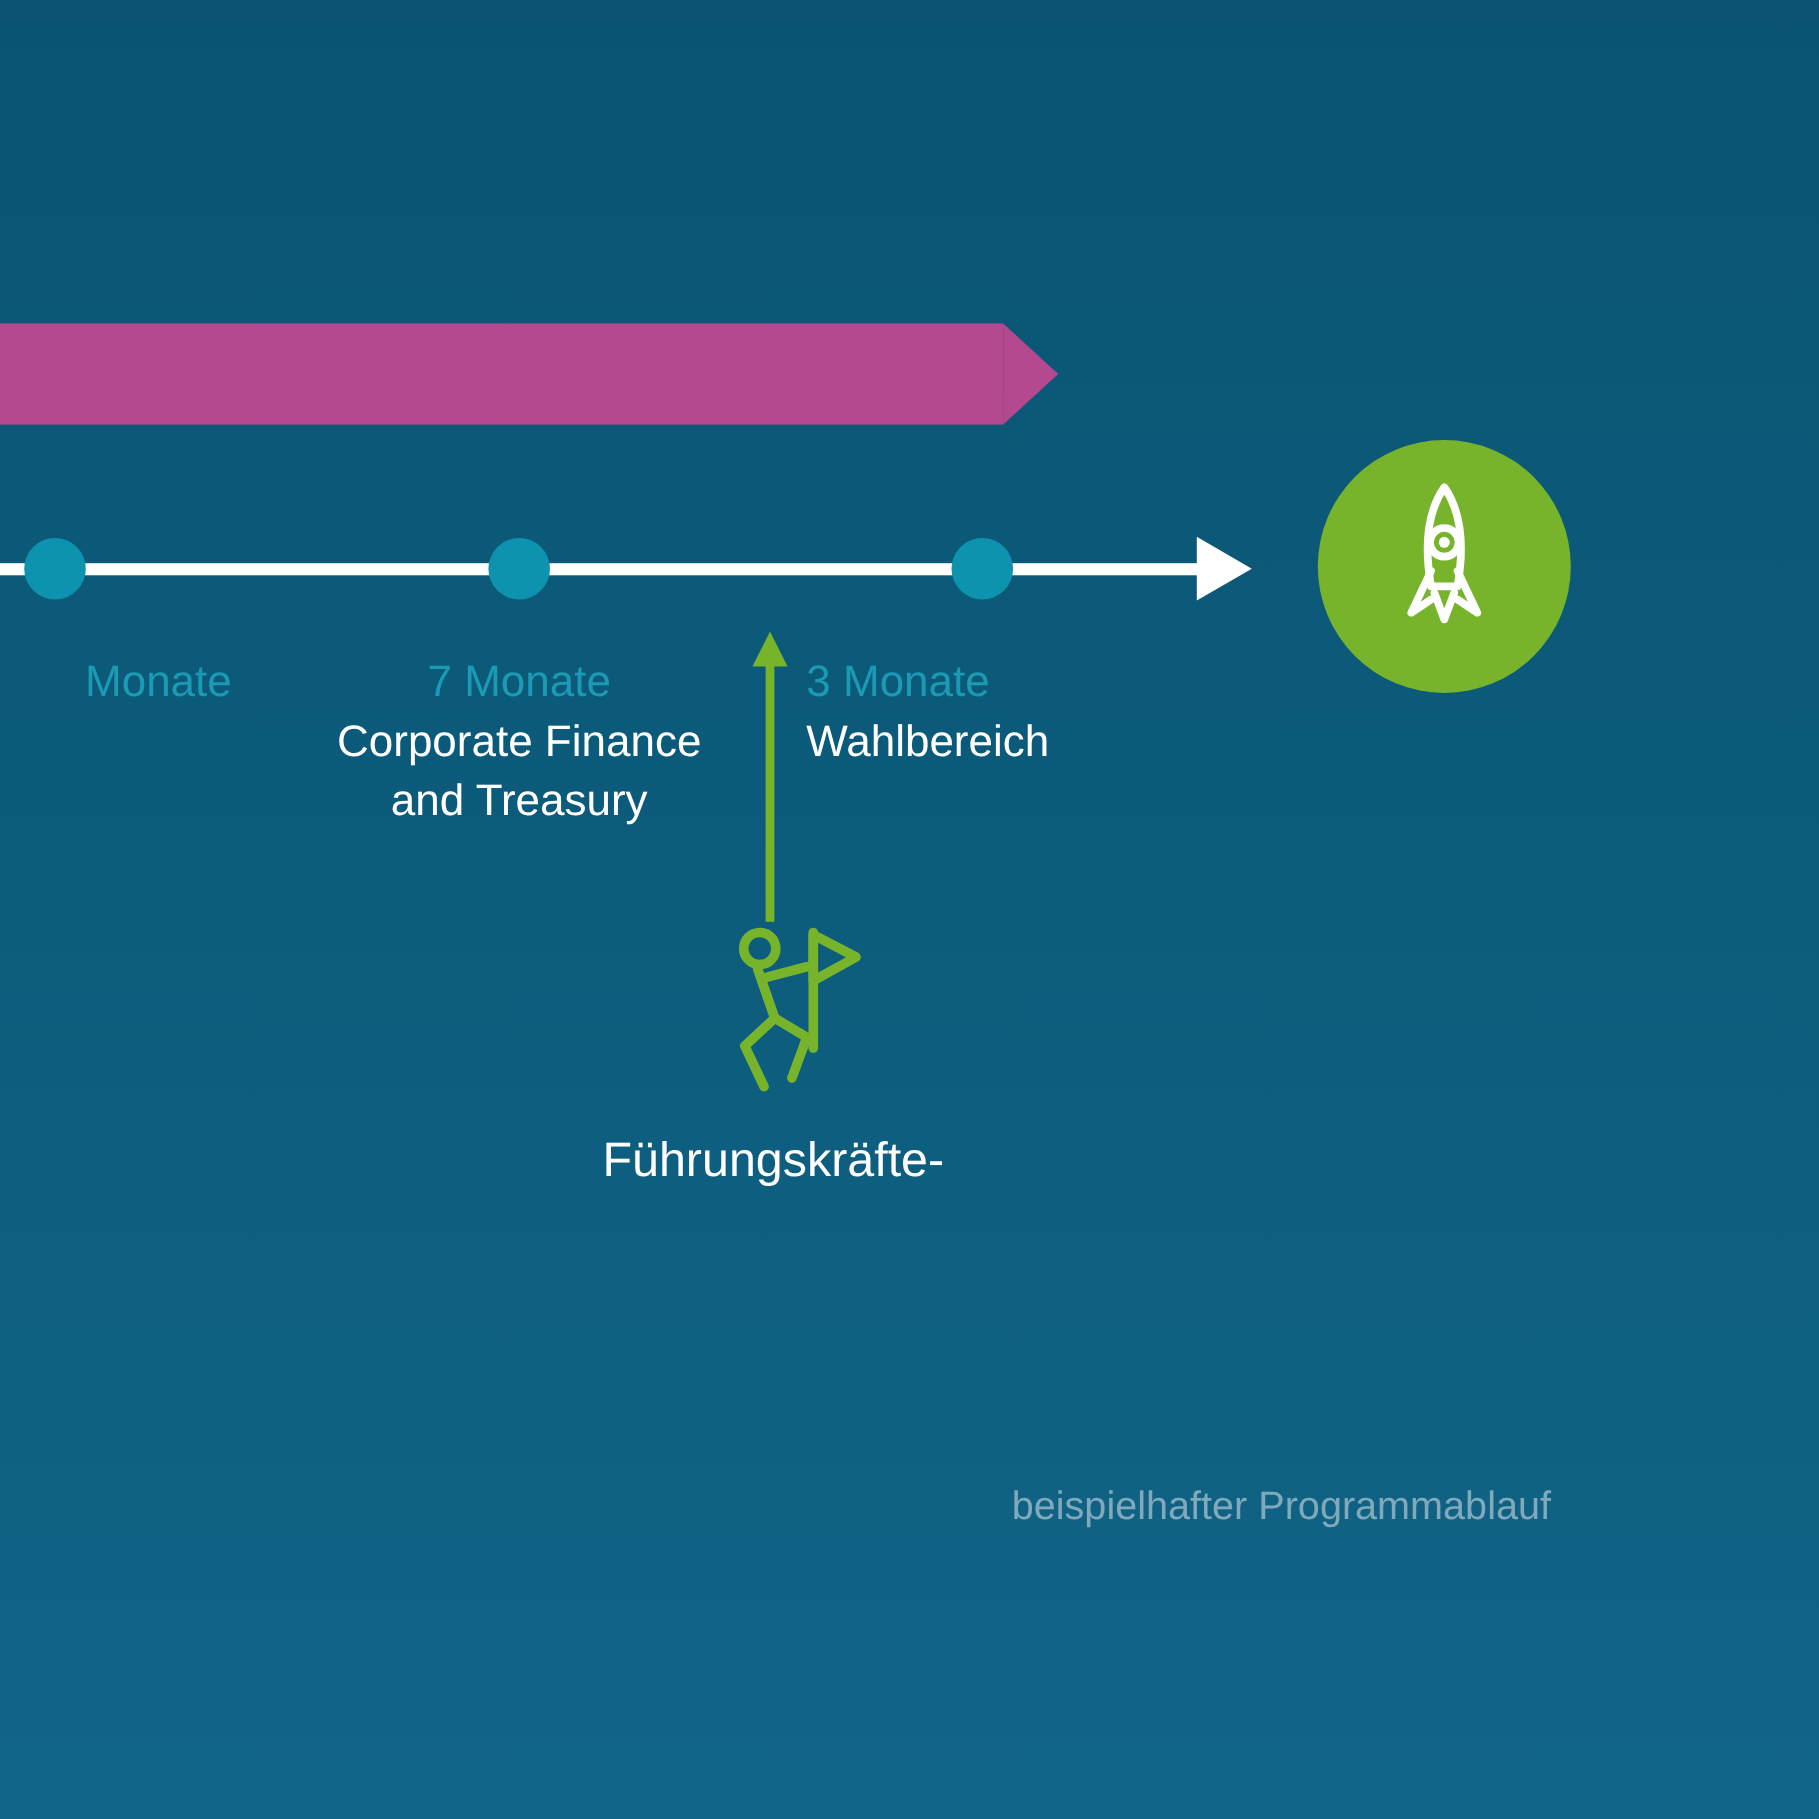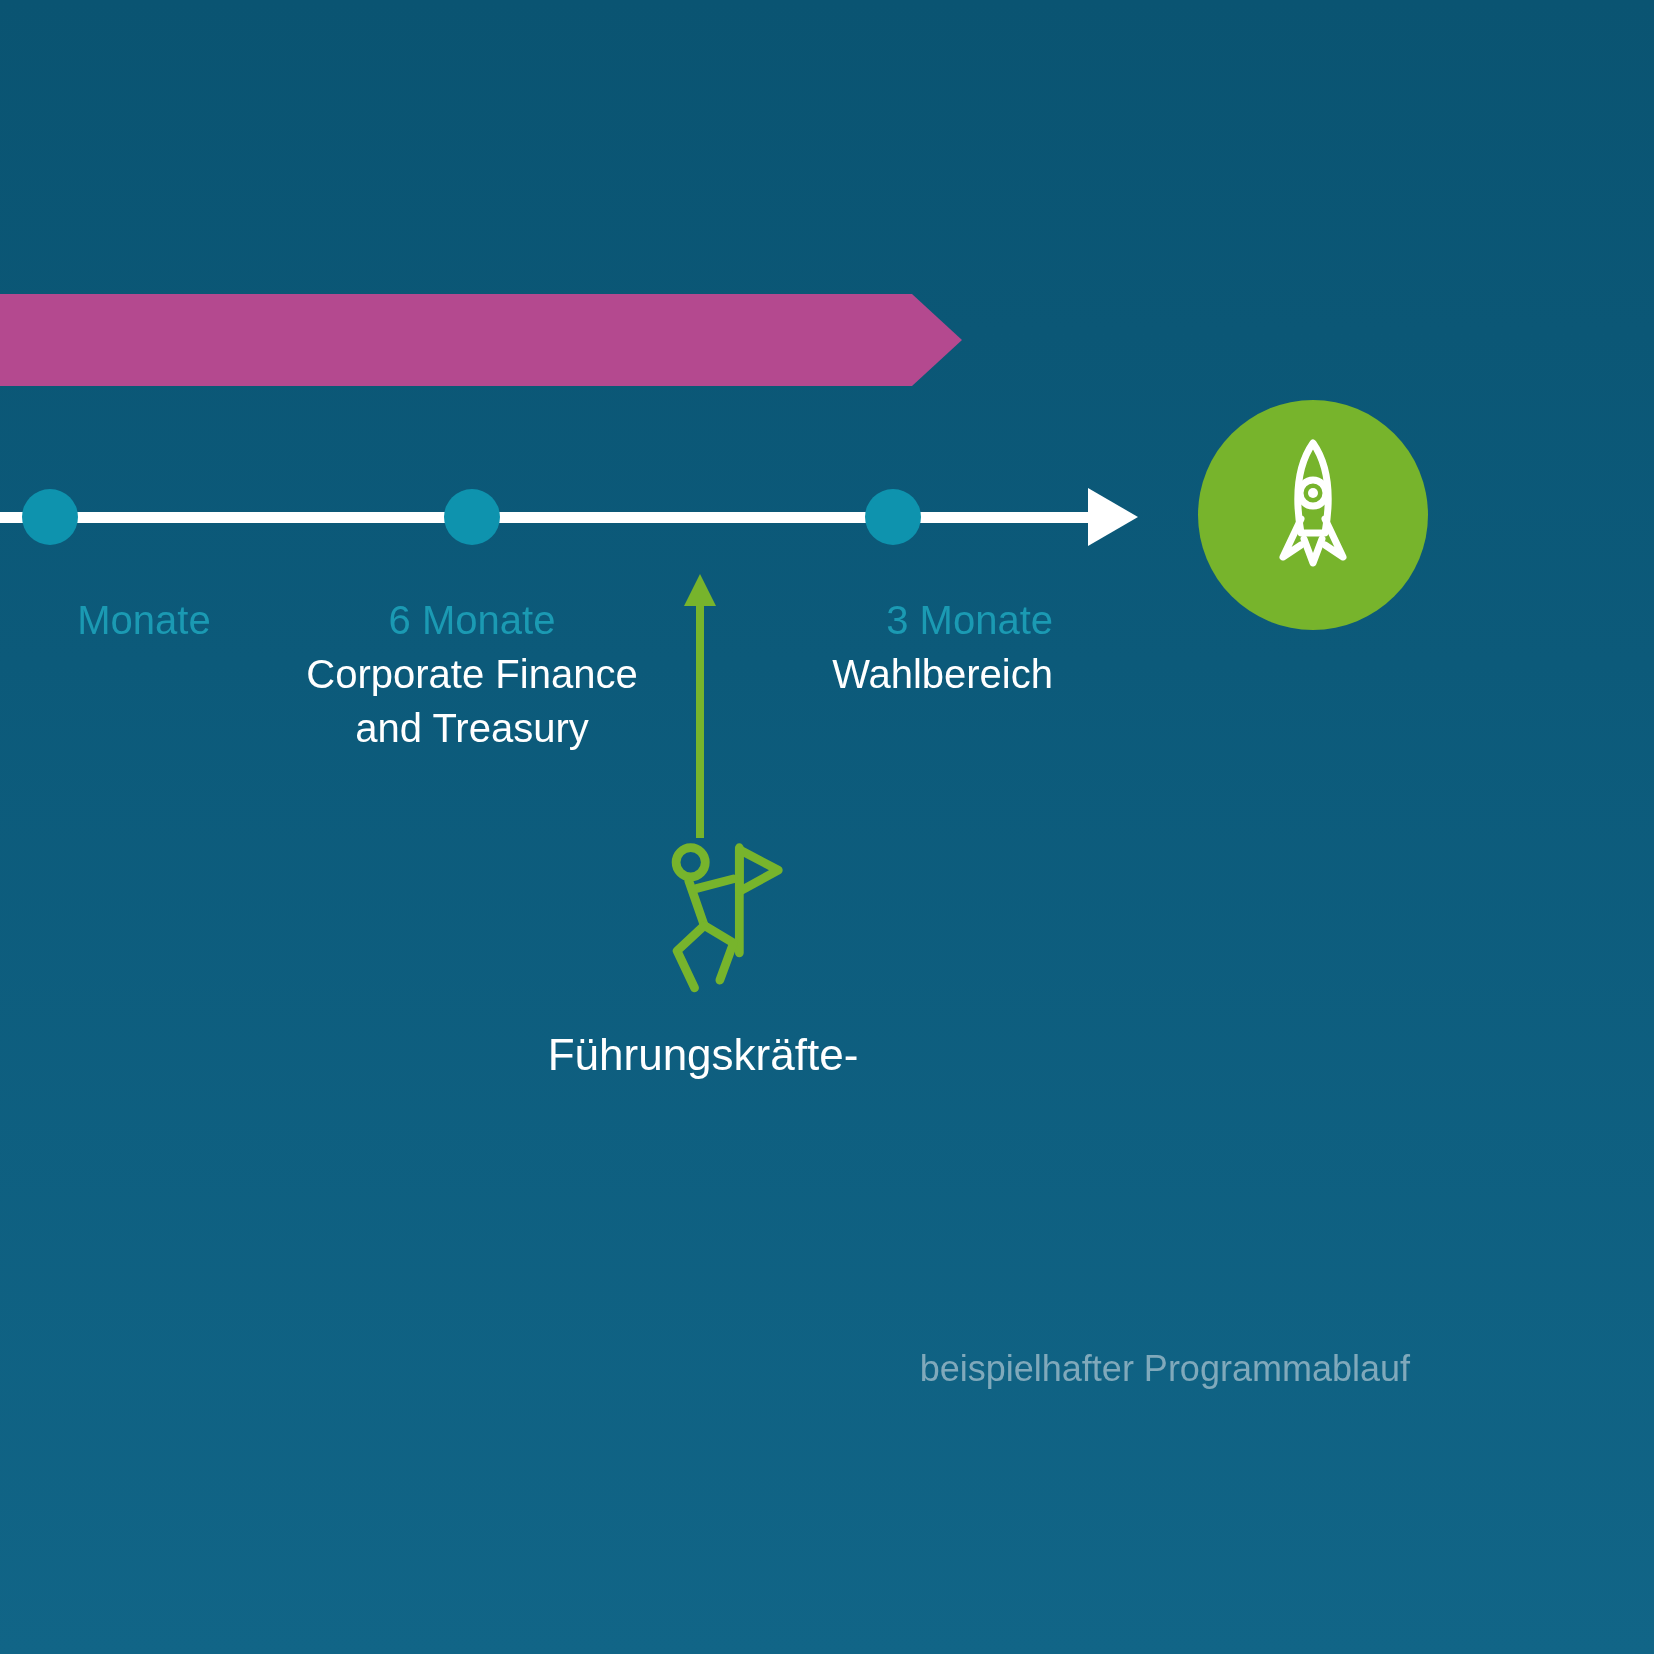--- a/index.html
+++ b/index.html
@@ -46,21 +46,21 @@
   }
   .dot1 { left: 22px; } .dot2 { left: 444px; } .dot3 { left: 865px; }
 
   
   .station { position: absolute; top: 593px; }
   .station p { margin: 0; font-size: 40px; line-height: 54px; }
   .station .duration { color: var(--label_teal); }
   .station .name { color: var(--white); }
   .station1 { left: 4px; width: 280px; text-align: center; }
   .station2 { left: 262px; width: 420px; text-align: center; }
-  .station3 { left: 733px; width: 320px; text-align: right; }
+  .station3 { left: 733px; width: 320px; text-align: left; }
 
   
   .end-circle {
     position: absolute; left: 1198px; top: 400px;
     width: 230px; height: 230px; border-radius: 50%;
     background: var(--green);
     display: flex; align-items: center; justify-content: center;
     color: var(--white);
   }
   .end-label {
@@ -109,21 +109,21 @@
   <div class="tl-head"></div>
   <div class="dot dot1"></div>
   <div class="dot dot2"></div>
   <div class="dot dot3"></div>
 
   <div class="station station1">
     <p class="duration">Monate</p>
   </div>
 
   <div class="station station2">
-    <p class="duration">6 Monate</p>
+    <p class="duration">7 Monate</p>
     <p class="name">Corporate Finance</p>
     <p class="name">and Treasury</p>
   </div>
 
   <div class="station station3">
     <p class="duration">3 Monate</p>
     <p class="name">Wahlbereich</p>
   </div>
 
   <div class="end-circle">

